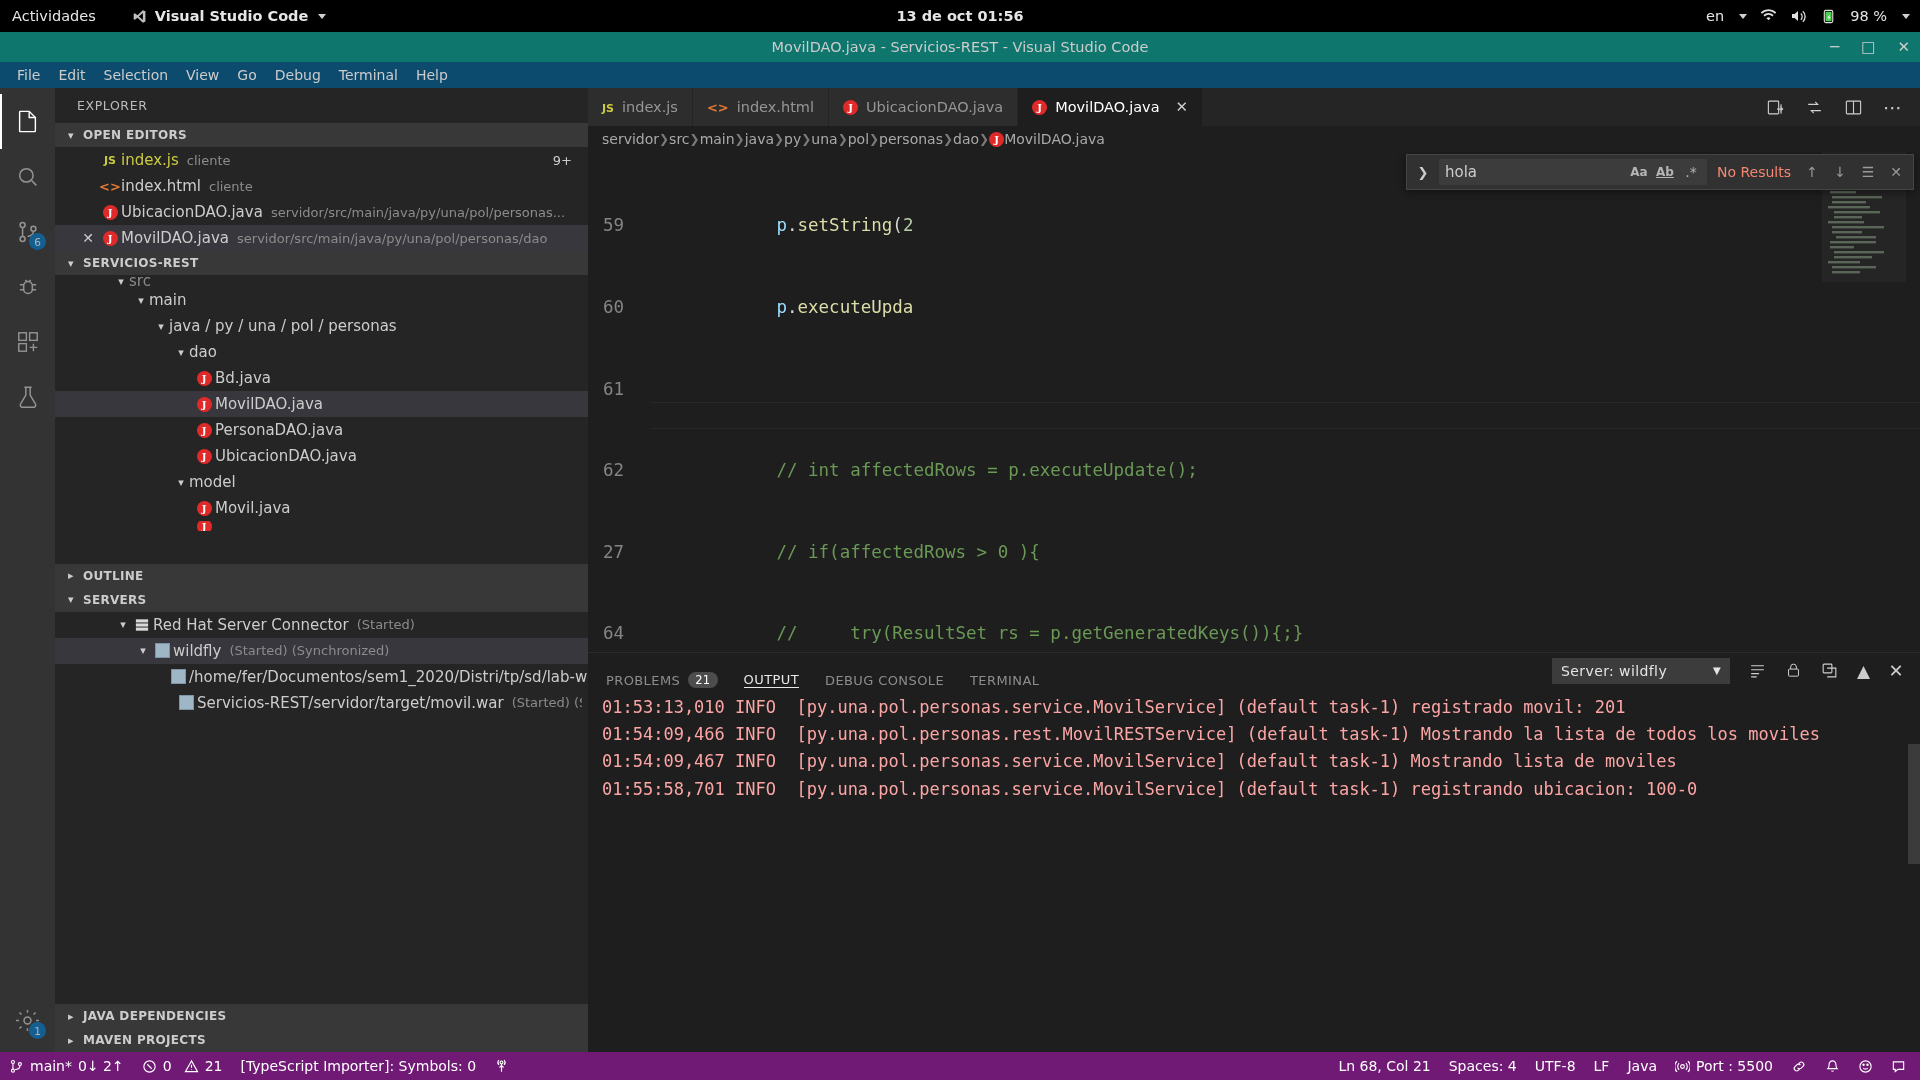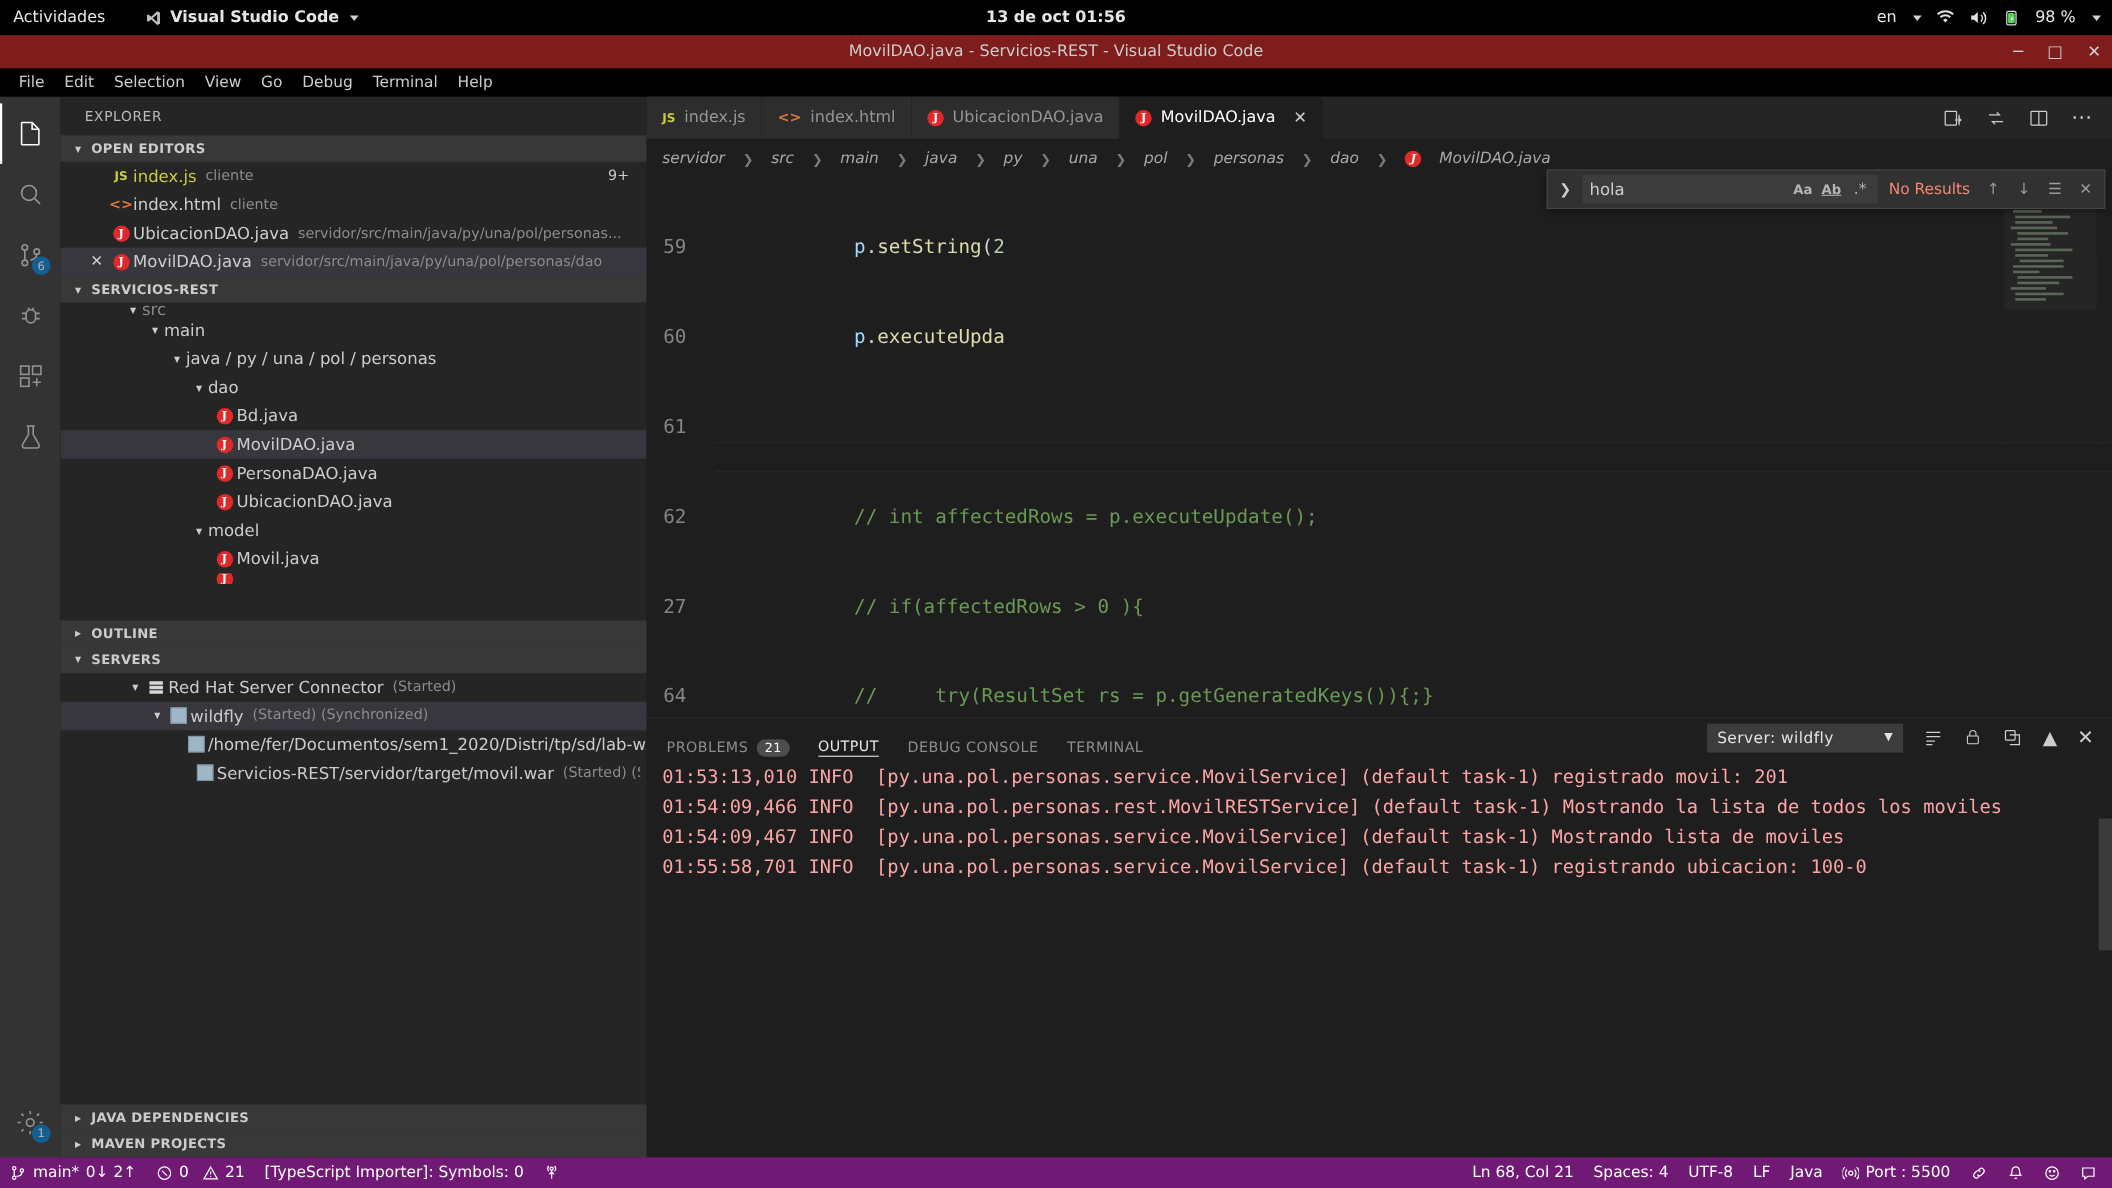--- a/index.html
+++ b/index.html
@@ -29,28 +29,28 @@
     position: absolute; right: 10px; top: 0; height: 32px;
     display: flex; align-items: center; gap: 13px; font-size: 14.5px; color: #e6e6e6;
   }
   .caret { width:0;height:0;border-left:4.5px solid transparent;border-right:4.5px solid transparent;border-top:5px solid #d0d0d0;display:inline-block;margin-left:2px;}
   .vsc-ico { display:inline-block; }
 
   
   .vscode { position: absolute; top: 32px; left: 0; width: 1920px; height: 1048px; background: #1e1e1e; }
 
   .titlebar {
-    height: 30px; background: #7f1d1d; color: #cccccc;
+    height: 30px; background: #0f766e; color: #cccccc;
     display: flex; align-items: center; justify-content: center;
     font-size: 14.5px; position: relative;
   }
   .winbtns { position:absolute; right: 10px; top:0; height:30px; display:flex; align-items:center; gap:22px; font-size:15px; color:#cfcfcf;}
 
   .menubar {
-    height: 26px; background: #000000; display: flex; align-items: center;
+    height: 26px; background: #0c4a6e; display: flex; align-items: center;
     padding-left: 8px; gap: 0px; font-size: 14px; color: #cccccc;
   }
   .menubar .mi { padding: 2px 9px; }
 
   .body-row { display: flex; height: 964px; }
 
   
   .activitybar {
     width: 55px; background: #333333; display: flex; flex-direction: column;
     align-items: center; padding-top: 6px; position: relative;
@@ -99,21 +99,21 @@
 
   
   .editor-area { flex:1; display:flex; flex-direction:column; background:#1e1e1e; position:relative;}
   .tabsrow { height:38px; background:#252526; display:flex; align-items:stretch; position:relative;}
   .tab {
     display:flex; align-items:center; gap:8px; padding:0 14px; font-size:14.5px;
     background:#2d2d2d; color:#969696; border-right:1px solid #252526; min-width:0;
   }
   .tab.active { background:#1e1e1e; color:#ffffff; }
   .tabs-actions { margin-left:auto; display:flex; align-items:center; gap:20px; padding:0 16px; color:#cccccc; }
-  .breadcrumbs { height:26px; display:flex; align-items:flex-end; padding-left:14px; gap:16px; font-size:14px; color:#a9a9a9; background:#1e1e1e;font-style:italic;}
+  .breadcrumbs { height:26px; display:flex; align-items:center; padding-left:14px; gap:0; font-size:14px; color:#a9a9a9; background:#1e1e1e;}
   .bc-sep { color:#7a7a7a; font-size:12px;}
   .code-wrap { flex:1; position:relative; overflow:hidden; background:#1e1e1e; }
   .code {
     font-family:"DejaVu Sans Mono", "Liberation Mono", monospace;
     font-size:17.5px; line-height:27.2px; color:#d4d4d4; white-space:pre;
   }
   .code-line { height:27.2px; display:flex; }
   .ln { width:62px; text-align:right; padding-right:26px; color:#858585; flex:0 0 62px;}
   .ctext { flex:1; }
   .c-comment { color:#6a9955; }

